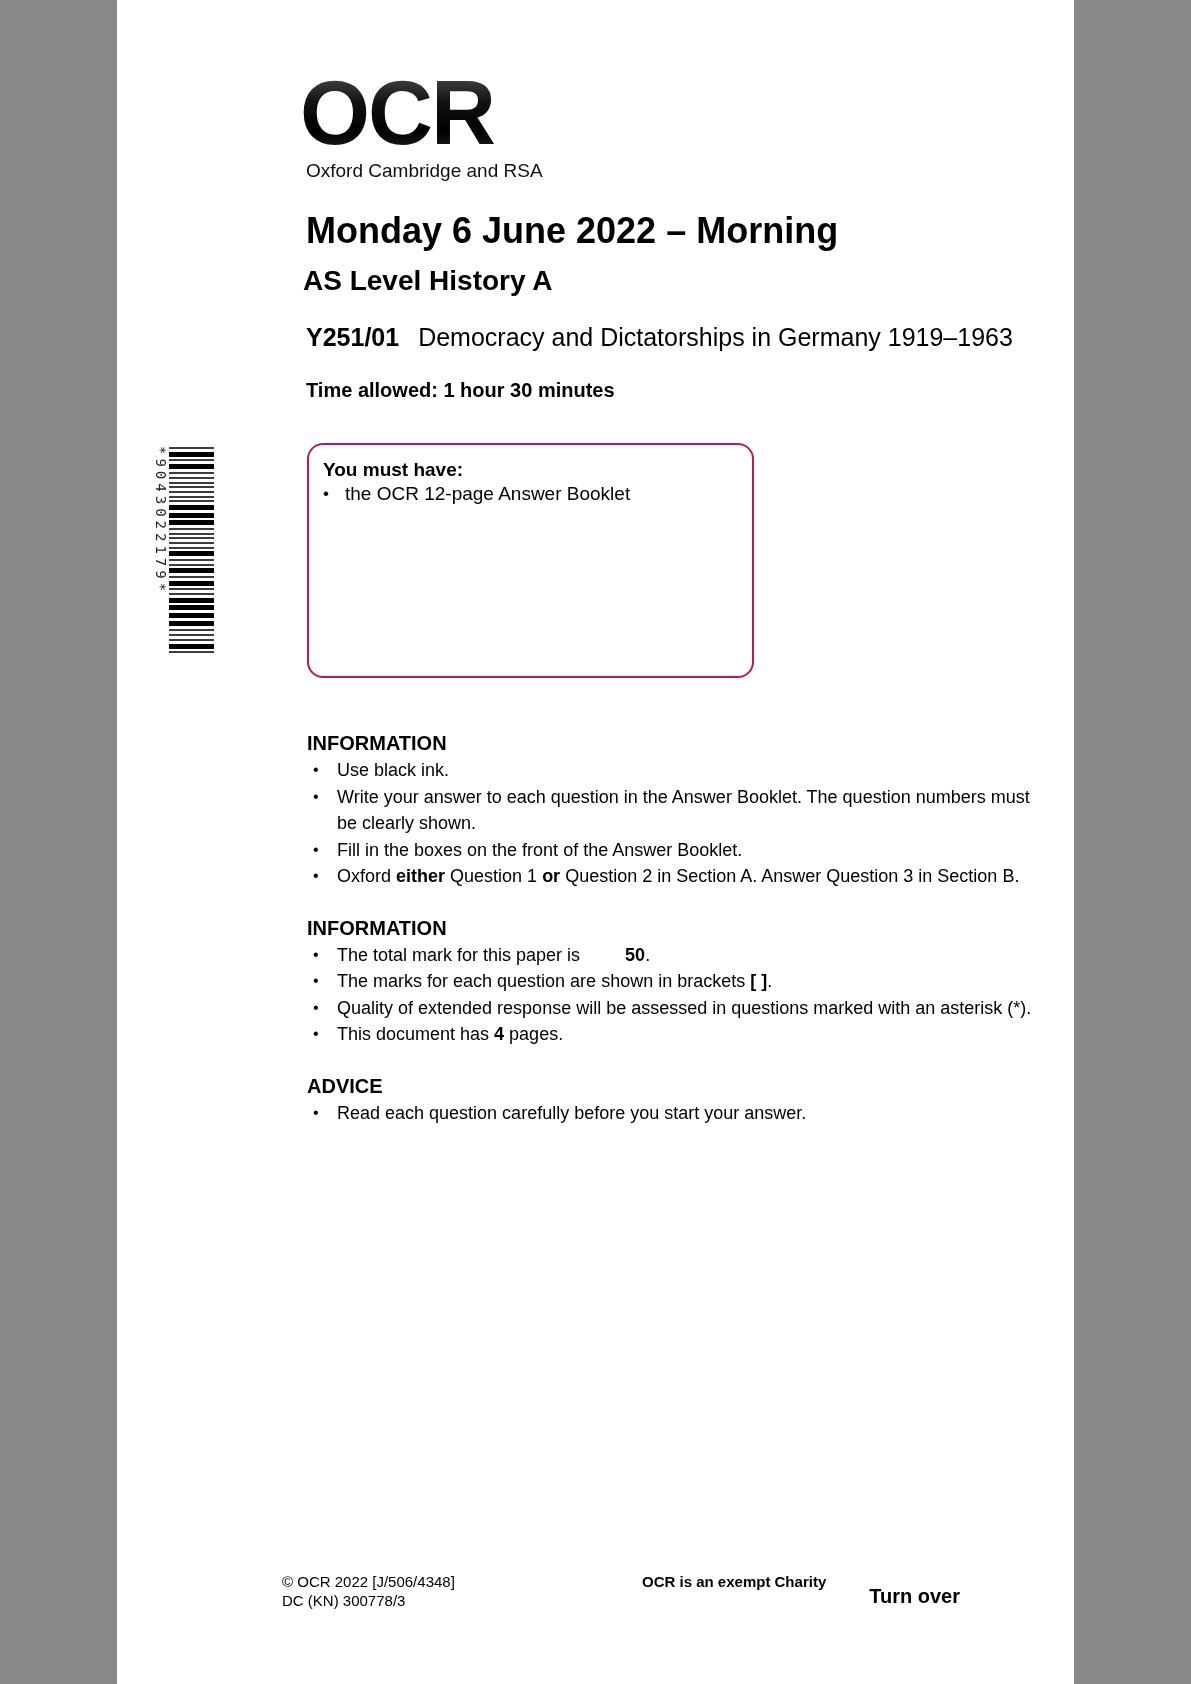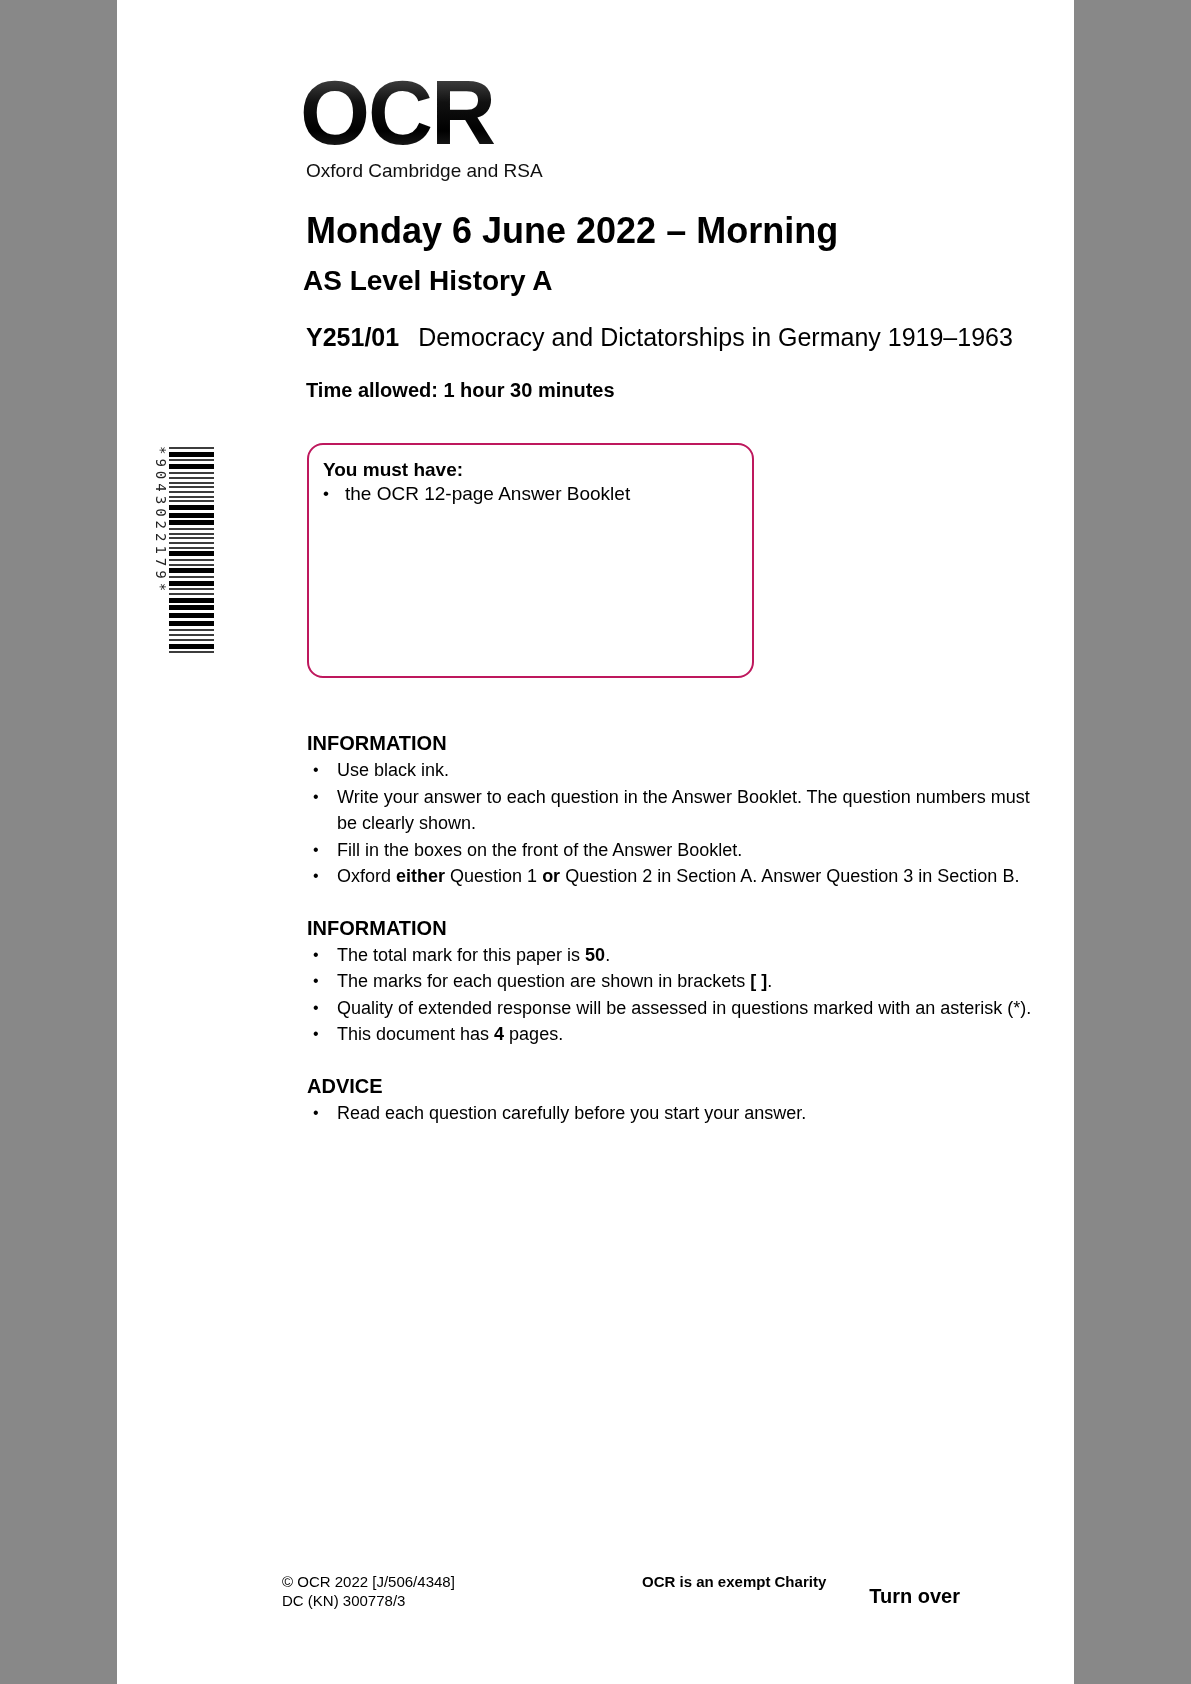--- a/index.html
+++ b/index.html
@@ -166,21 +166,21 @@
         </div>
         <div class="bullet">
           <span class="dot">•</span>
           <span class="bullet-text"><span>Oxford </span><span style="font-weight: bold;">either</span><span> Question 1 </span><span style="font-weight: bold;">or</span><span> Question 2 in Section A. Answer Question 3 in Section B.</span></span>
         </div>
       </div>
       <div class="section">
         <div class="section-heading">INFORMATION</div>
         <div class="bullet">
           <span class="dot">•</span>
-          <span class="bullet-text"><span>The total mark for this paper is </span><span style="font-weight: bold;">50</span><span>.</span></span>
+          <span class="bullet-text"><span>The total mark for this paper is </span><span style="font-weight: bold; margin-left: 40px;">50</span><span>.</span></span>
         </div>
         <div class="bullet">
           <span class="dot">•</span>
           <span class="bullet-text"><span>The marks for each question are shown in brackets </span><span style="font-weight: bold;">[ ]</span><span>.</span></span>
         </div>
         <div class="bullet">
           <span class="dot">•</span>
           <span class="bullet-text"><span>Quality of extended response will be assessed in questions marked with an asterisk (*).</span></span>
         </div>
         <div class="bullet">

